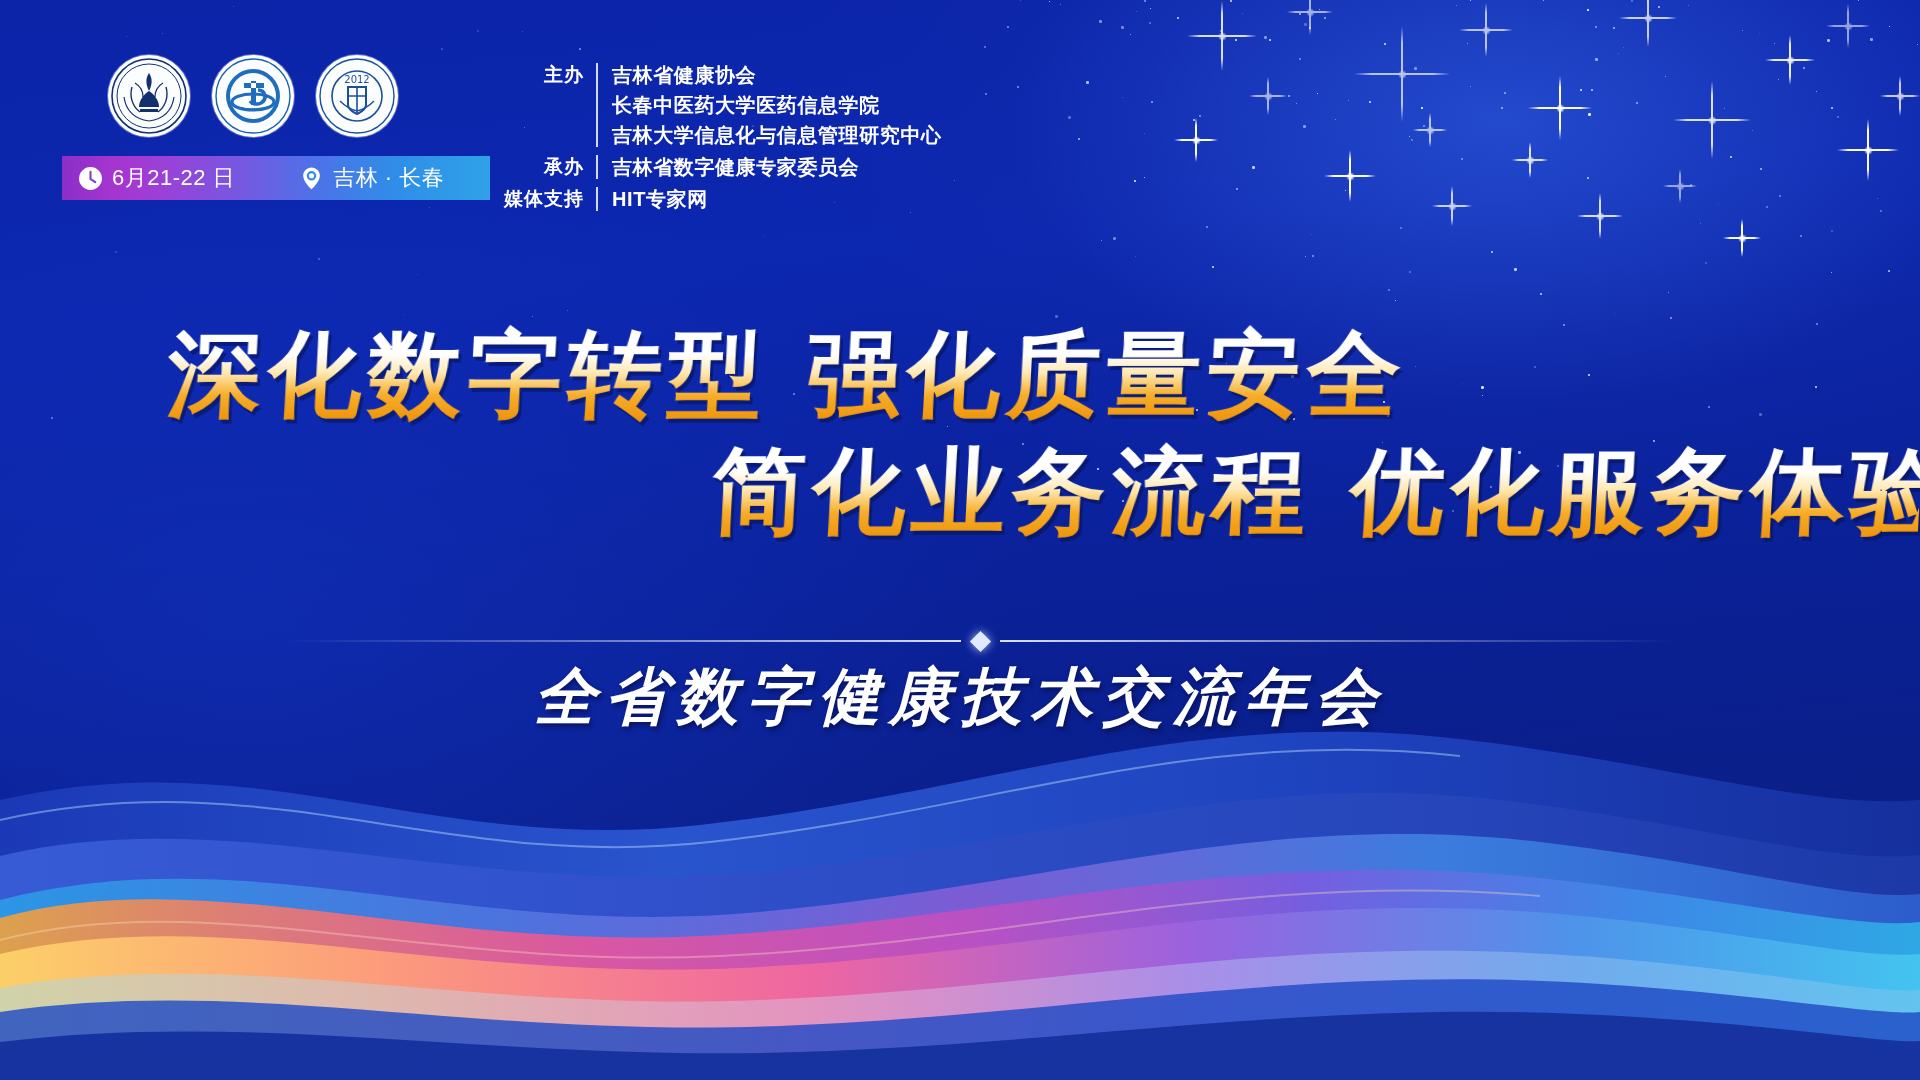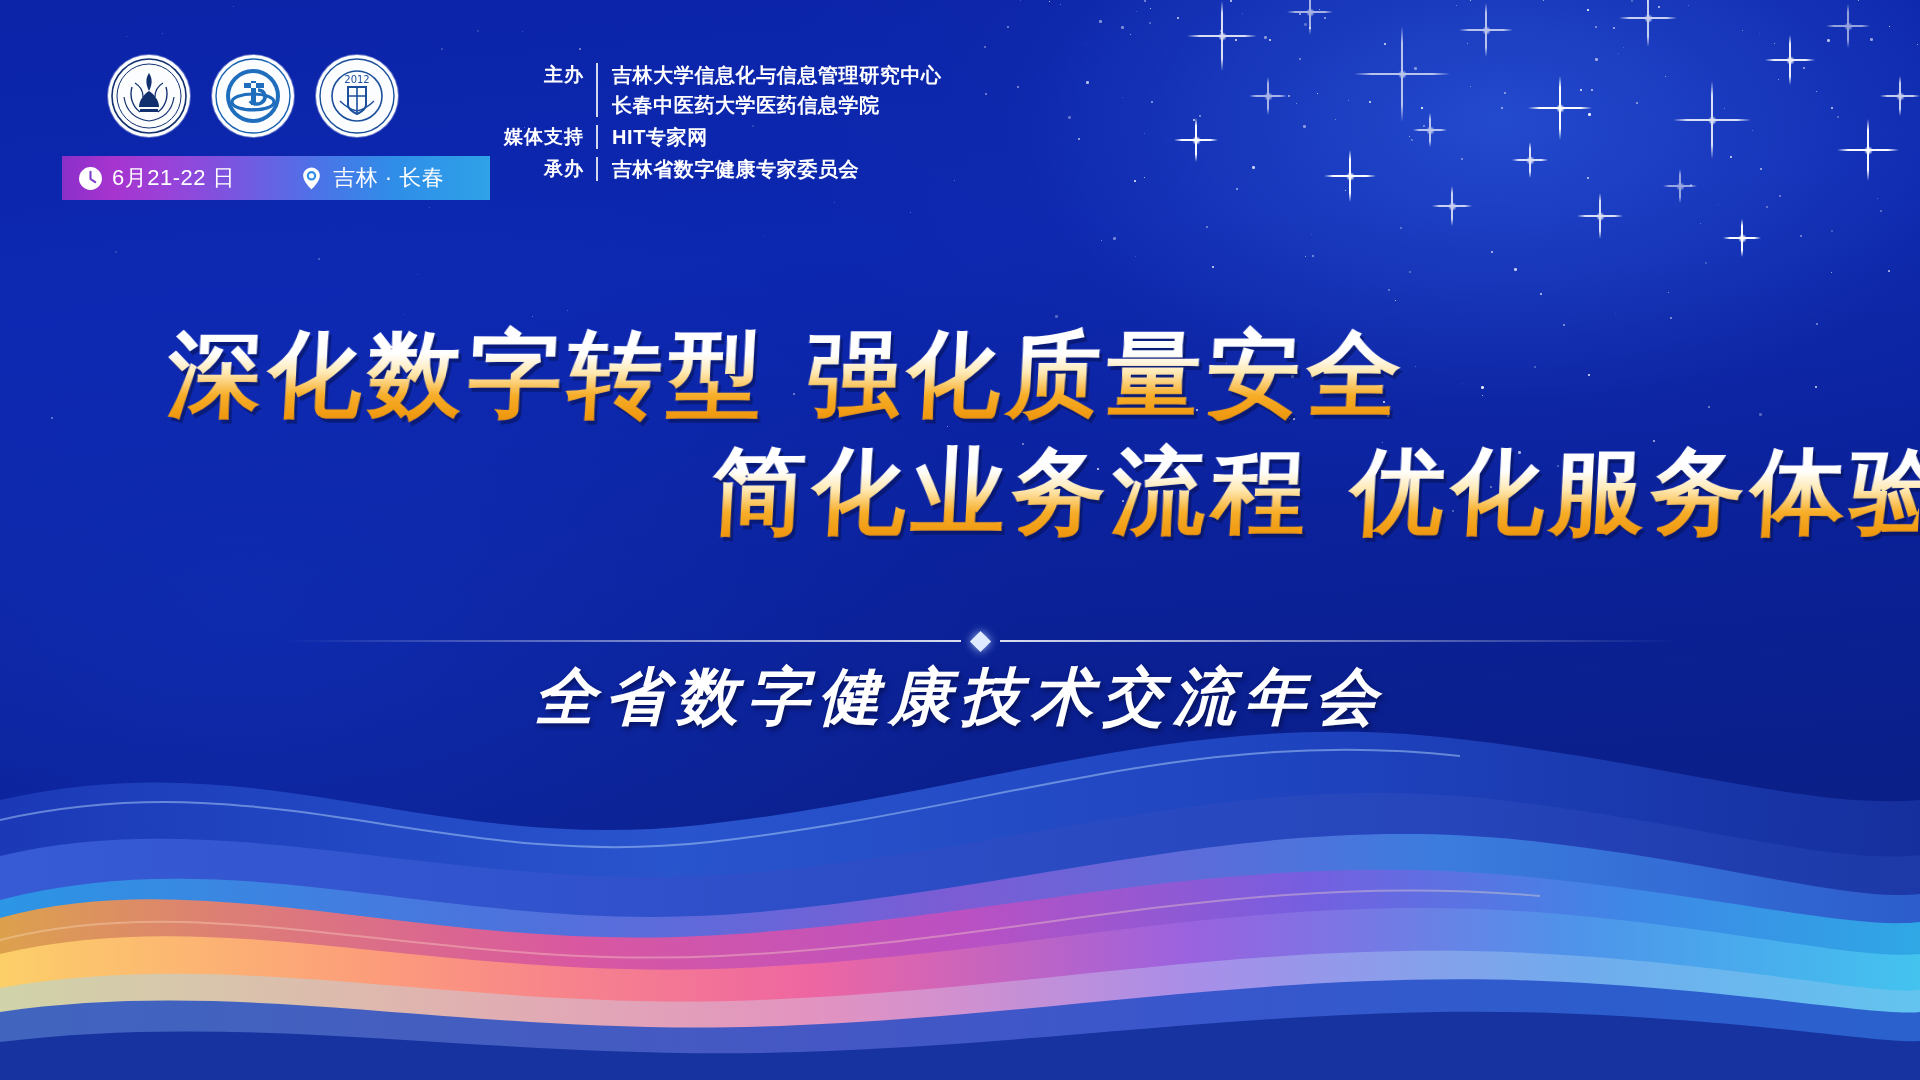--- a/index.html
+++ b/index.html
@@ -402,36 +402,37 @@
       </svg>
       <span>吉林 · 长春</span>
     </div>
   </div>
 
   <div class="orgs">
     <div class="org-row">
       <div class="org-label">主办</div>
       <div class="org-sep"></div>
       <div class="org-vals">
+        <div class="org-val">吉林省健康协会</div>
+        <div class="org-val">长春中医药大学医药信息学院</div>
         <div class="org-val">吉林大学信息化与信息管理研究中心</div>
-        <div class="org-val">长春中医药大学医药信息学院</div>
+      </div>
+    </div>
+    <div class="org-row">
+      <div class="org-label">承办</div>
+      <div class="org-sep"></div>
+      <div class="org-vals">
+        <div class="org-val">吉林省数字健康专家委员会</div>
       </div>
     </div>
     <div class="org-row">
       <div class="org-label">媒体支持</div>
       <div class="org-sep"></div>
       <div class="org-vals">
         <div class="org-val">HIT专家网</div>
-      </div>
-    </div>
-    <div class="org-row">
-      <div class="org-label">承办</div>
-      <div class="org-sep"></div>
-      <div class="org-vals">
-        <div class="org-val">吉林省数字健康专家委员会</div>
       </div>
     </div>
   </div>
 
   <div class="headline">
     <div class="hl hl1">深化数字转型 强化质量安全</div>
     <div class="hl hl2">简化业务流程 优化服务体验</div>
   </div>
 
   <div class="divider">

